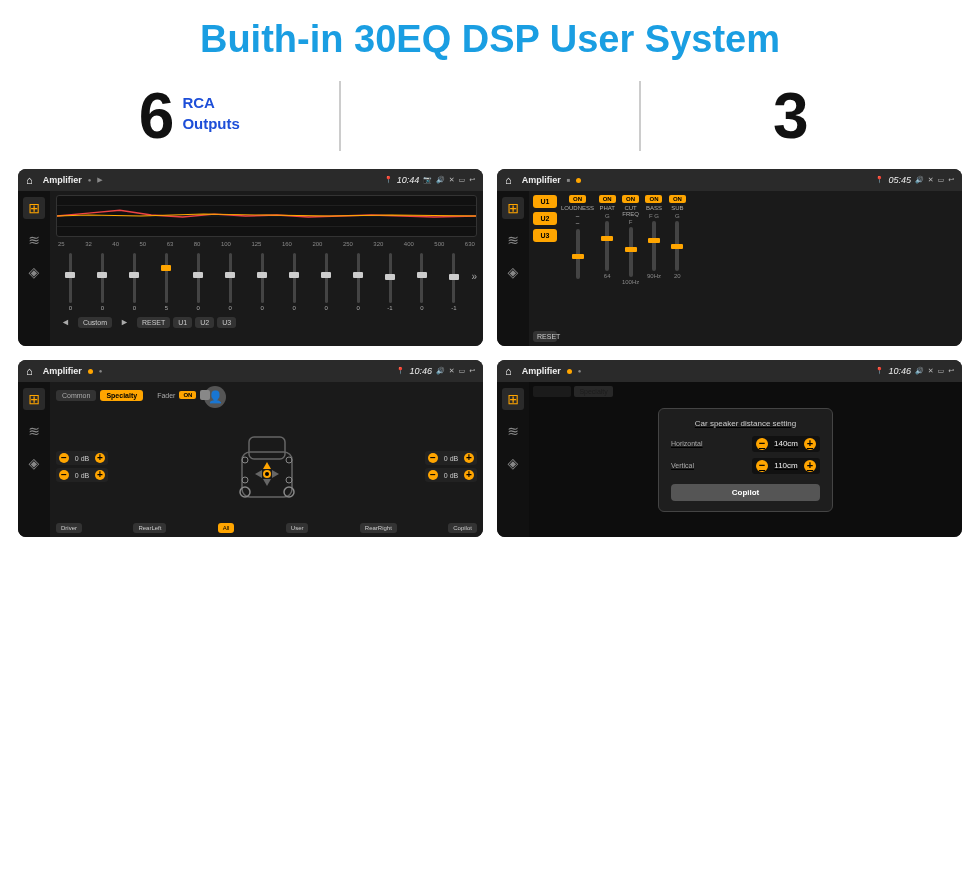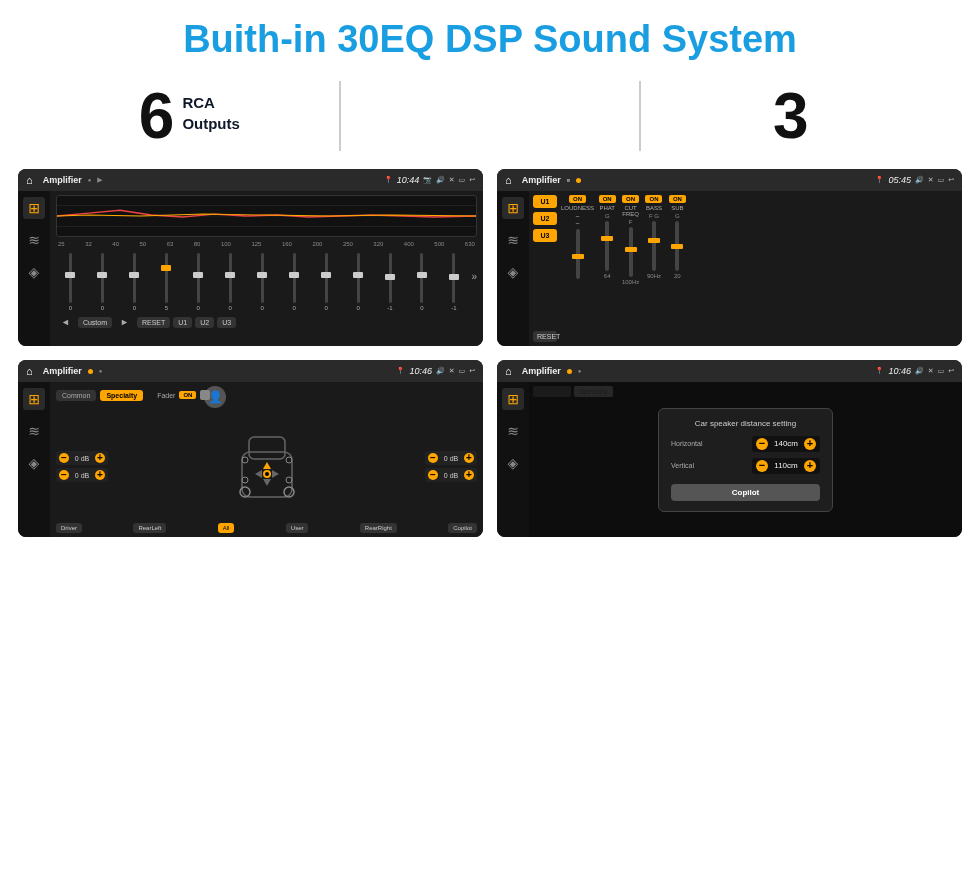--- a/index.html
+++ b/index.html
@@ -34,21 +34,21 @@
       justify-content: center;
     }
     .stat-number {
       font-size: 64px;
       font-weight: 900;
       color: #111;
       line-height: 1;
     }
     .stat-text {
       font-size: 15px;
-      color: #0f172a;
+      color: #1d4ed8;
       font-weight: 600;
       padding-top: 8px;
       line-height: 1.4;
     }
     .stat-divider {
       width: 2px;
       height: 70px;
       background: #ccc;
       margin: 0 20px;
     }
@@ -455,20 +455,21 @@
       align-items: center;
       justify-content: center;
       z-index: 10;
     }
     .dialog-box {
       background: #1e1e1e;
       border: 1px solid #444;
       border-radius: 6px;
       padding: 10px 12px;
       width: 175px;
+      text-decoration: underline;
     }
     .dialog-title {
       font-size: 8px;
       color: #ccc;
       text-align: center;
       margin-bottom: 8px;
     }
     .dialog-row {
       display: flex;
       align-items: center;
@@ -518,21 +519,21 @@
       padding: 4px 0;
       width: 100%;
       cursor: pointer;
       margin-top: 4px;
       text-align: center;
     }
   </style>
 </head>
 <body>
 
-<h1 class="main-title">Buith-in 30EQ DSP Sound System</h1>
+<h1 class="main-title">Buith-in 30EQ DSP User System</h1>
 
 <div class="stats-row">
   <div class="stat-item">
     <span class="stat-number">6</span>
     <span class="stat-text">RCA<br>Outputs</span>
   </div>
   <div class="stat-divider"></div>
   <div class="stat-item">
   </div>
   <div class="stat-divider"></div>

